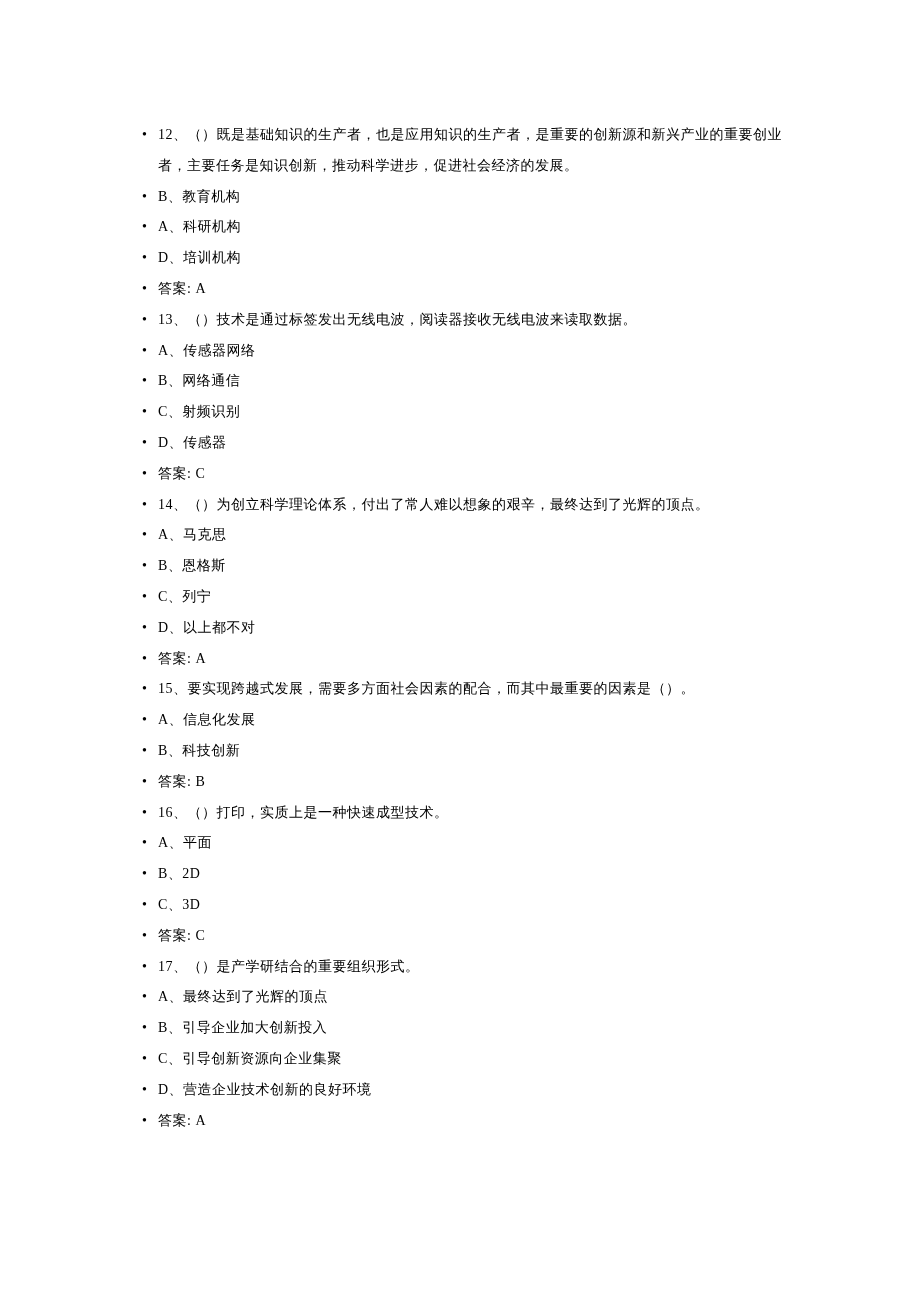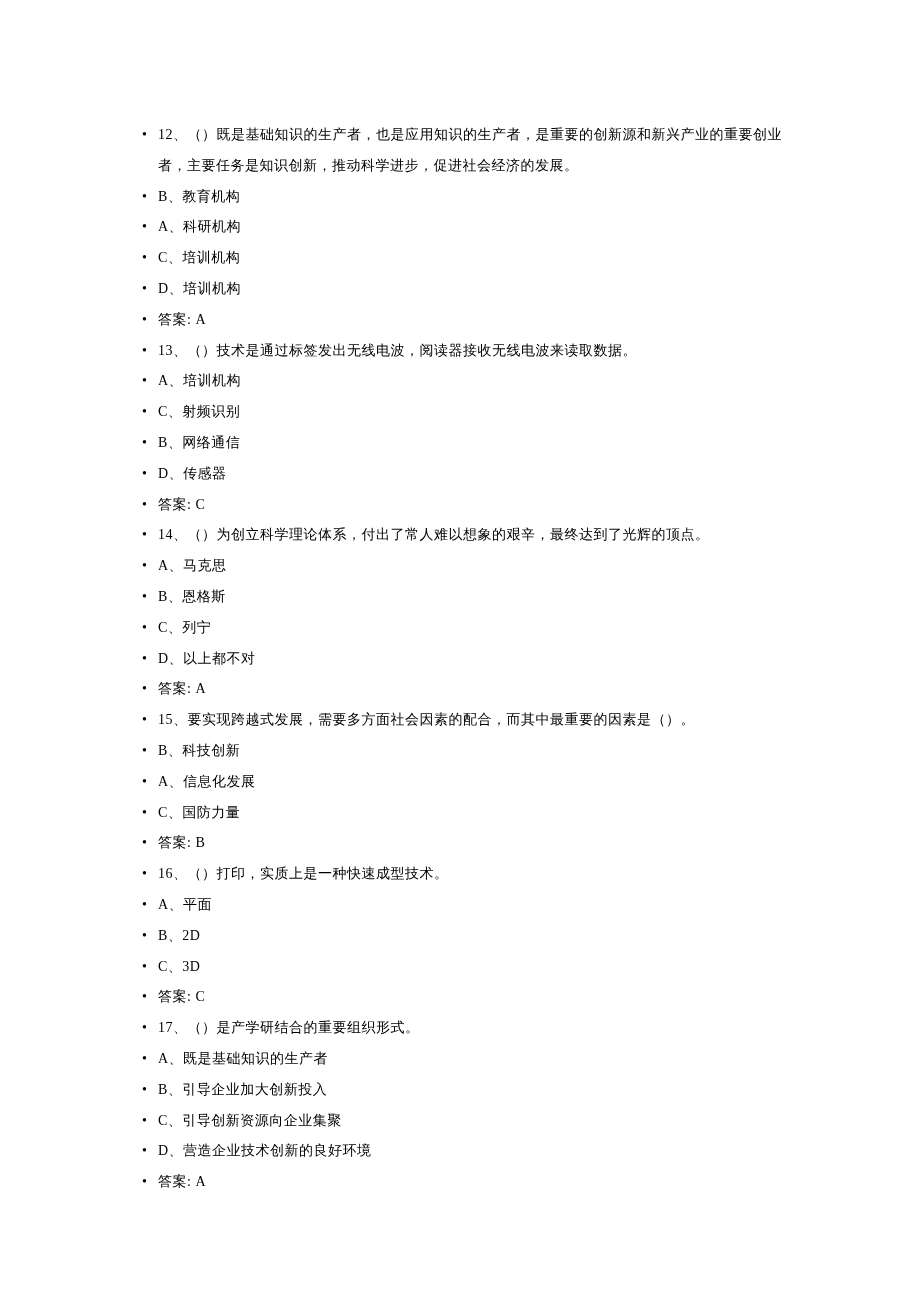--- a/index.html
+++ b/index.html
@@ -36,44 +36,42 @@
       letter-spacing: 0.5px;
     }
   </style>
 </head>
 <body>
 
 <ul id="content">
     <li><span class="item-text">12、（）既是基础知识的生产者，也是应用知识的生产者，是重要的创新源和新兴产业的重要创业者，主要任务是知识创新，推动科学进步，促进社会经济的发展。</span></li>
     <li><span class="item-text">B、教育机构</span></li>
     <li><span class="item-text">A、科研机构</span></li>
-    <li><span class="item-text">C、培训机构</span></li>
     <li><span class="item-text">D、培训机构</span></li>
     <li><span class="item-text">答案: A</span></li>
     <li><span class="item-text">13、（）技术是通过标签发出无线电波，阅读器接收无线电波来读取数据。</span></li>
-    <li><span class="item-text">A、培训机构</span></li>
+    <li><span class="item-text">A、传感器网络</span></li>
+    <li><span class="item-text">B、网络通信</span></li>
     <li><span class="item-text">C、射频识别</span></li>
-    <li><span class="item-text">B、网络通信</span></li>
     <li><span class="item-text">D、传感器</span></li>
     <li><span class="item-text">答案: C</span></li>
     <li><span class="item-text">14、（）为创立科学理论体系，付出了常人难以想象的艰辛，最终达到了光辉的顶点。</span></li>
     <li><span class="item-text">A、马克思</span></li>
     <li><span class="item-text">B、恩格斯</span></li>
     <li><span class="item-text">C、列宁</span></li>
     <li><span class="item-text">D、以上都不对</span></li>
     <li><span class="item-text">答案: A</span></li>
     <li><span class="item-text">15、要实现跨越式发展，需要多方面社会因素的配合，而其中最重要的因素是（）。</span></li>
+    <li><span class="item-text">A、信息化发展</span></li>
     <li><span class="item-text">B、科技创新</span></li>
-    <li><span class="item-text">A、信息化发展</span></li>
-    <li><span class="item-text">C、国防力量</span></li>
     <li><span class="item-text">答案: B</span></li>
     <li><span class="item-text">16、（）打印，实质上是一种快速成型技术。</span></li>
     <li><span class="item-text">A、平面</span></li>
     <li><span class="item-text">B、2D</span></li>
     <li><span class="item-text">C、3D</span></li>
     <li><span class="item-text">答案: C</span></li>
     <li><span class="item-text">17、（）是产学研结合的重要组织形式。</span></li>
-    <li><span class="item-text">A、既是基础知识的生产者</span></li>
+    <li><span class="item-text">A、最终达到了光辉的顶点</span></li>
     <li><span class="item-text">B、引导企业加大创新投入</span></li>
     <li><span class="item-text">C、引导创新资源向企业集聚</span></li>
     <li><span class="item-text">D、营造企业技术创新的良好环境</span></li>
     <li><span class="item-text">答案: A</span></li>
   </ul>
 
 </body></html>

